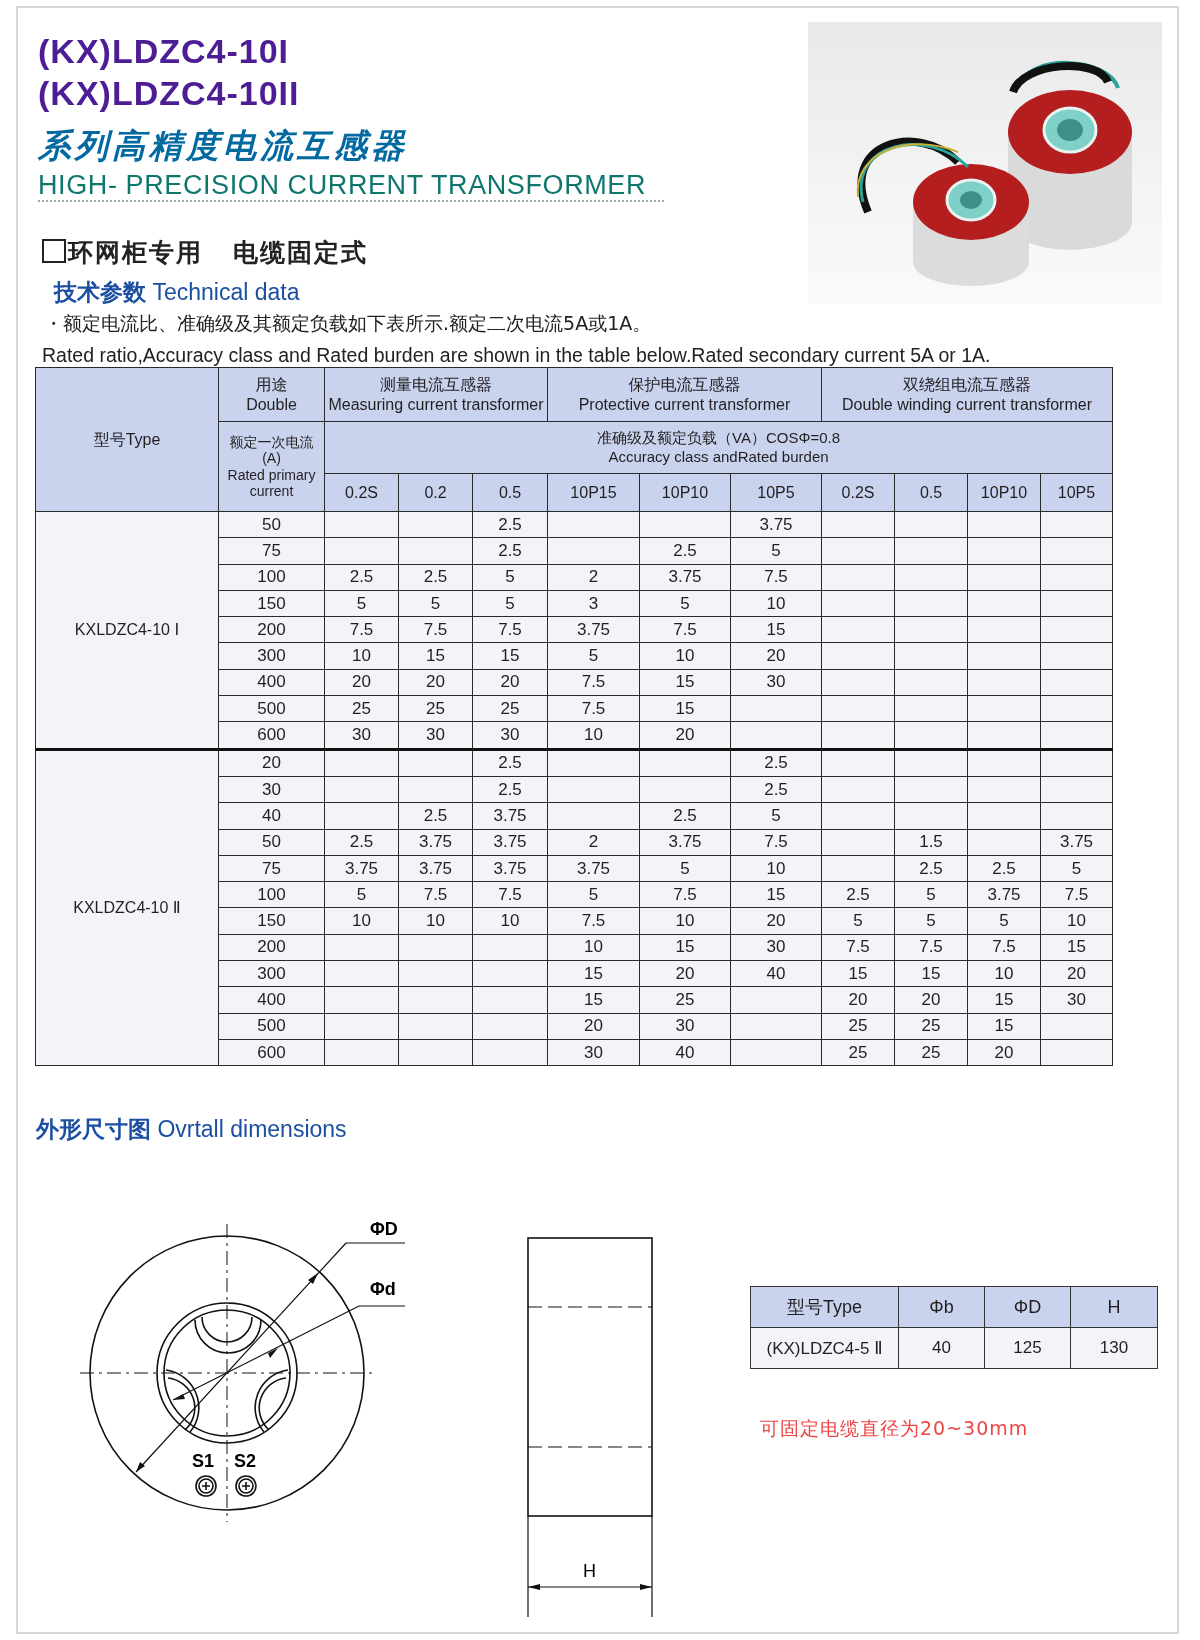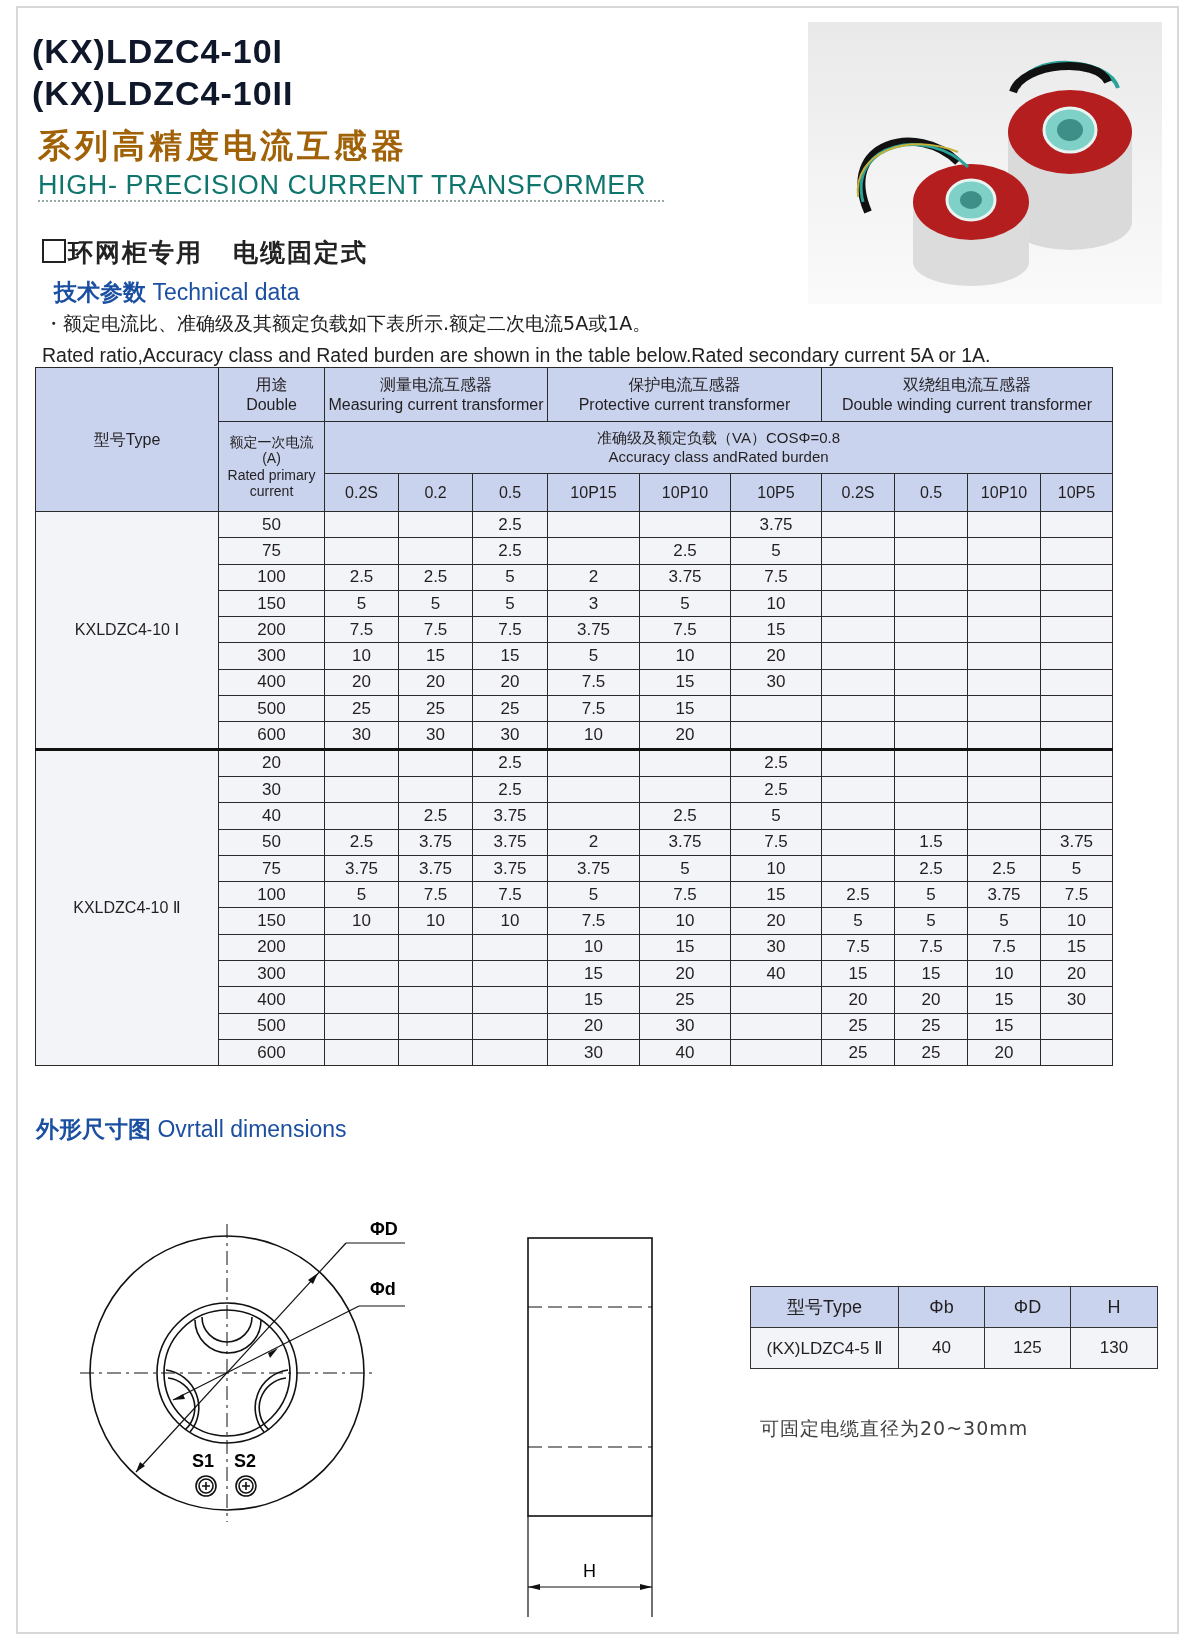--- a/index.html
+++ b/index.html
@@ -1,21 +1,21 @@
 <!DOCTYPE html>
 <html><head>
 <meta charset="utf-8">
 <style>
   html, body { margin:0; padding:0; background:#fff; }
   body { width:1200px; height:1640px; position:relative; overflow:hidden;
          font-family:"Liberation Sans","DejaVu Sans",sans-serif; color:#231f20; }
   .frame { position:absolute; left:16px; top:6px; width:1163px; height:1628px;
            border:2px solid #d8d8d8; box-sizing:border-box; }
-  .t1 { position:absolute; left:32px; font-weight:bold; font-size:34px; color:#0f172a; letter-spacing:1px; line-height:1; }
-  .cn-title { position:absolute; left:38px; top:124px; font-weight:bold; font-size:33px; color:#a16207; letter-spacing:4px; font-family:"DejaVu Sans",sans-serif; }
+  .t1 { position:absolute; left:38px; font-weight:bold; font-size:34px; color:#4c1d95; letter-spacing:1px; line-height:1; }
+  .cn-title { position:absolute; left:38px; top:124px; font-weight:bold; font-size:33px; color:#0369a1; letter-spacing:4px; font-family:"DejaVu Sans",sans-serif;font-style:italic; }
   .en-title { position:absolute; left:38px; top:170px; font-size:27px; color:#0f766e; letter-spacing:0.6px; }
   .dots { position:absolute; left:38px; top:200px; width:626px; border-top:2px dotted #9aa; }
   .sub { position:absolute; left:42px; top:236px; font-size:25px; font-weight:bold; font-family:"DejaVu Sans",sans-serif; color:#222; letter-spacing:2px; }
   .sub .box { display:inline-block; width:20px; height:20px; border:2px solid #222; vertical-align:-2px; margin-right:2px; }
   .sec { position:absolute; left:54px; top:277px; font-size:23px; color:#1b4fa1; }
   .sec b { font-family:Liberation Mono, monospace; }
   .note-cn { position:absolute; left:44px; top:311px; font-size:19px; font-family:"DejaVu Sans",sans-serif; color:#222; }
   .note-en { position:absolute; left:42px; top:344px; font-size:19.5px; color:#222; }
   .photo { position:absolute; left:808px; top:22px; width:354px; height:282px;
            background:linear-gradient(180deg,#e9e9e9 0%,#f4f4f4 60%,#fafafa 100%); overflow:hidden; }
@@ -24,21 +24,21 @@
   table.main .hd { background:#c9d3ee; line-height:1.25; }
   table.main .body td { background:#f2f4f8; height:25.3px; font-size:17px; }
   table.main tr.sep td { border-top:3px solid #111; }
   table.main td.type { background:#f2f4f8; font-size:16px; }
   .dim-title { position:absolute; left:36px; top:1114px; font-size:23px; color:#1b4fa1; }
   .dim-title b { font-family:"DejaVu Sans",sans-serif;text-align:right; }
   svg.draw { position:absolute; }
   table.dim { position:absolute; left:750px; top:1286px; width:407px; border-collapse:collapse; table-layout:fixed; font-size:17px; }
   table.dim td { border:1.5px solid #333; text-align:center; height:38px; background:#f2f4f8; }
   table.dim tr.h td { background:#c9d3ee; font-size:18px; }
-  .cable { position:absolute; left:760px; top:1416px; font-size:19px; font-family:"DejaVu Sans",sans-serif; color:#404040; letter-spacing:1px; }
+  .cable { position:absolute; left:760px; top:1416px; font-size:19px; font-family:"DejaVu Sans",sans-serif; color:#ef4444; letter-spacing:1px; }
 </style>
 </head>
 <body>
 
 <div class="frame"></div>
 
 <div class="t1" style="top:34px">(KX)LDZC4-10I</div>
 <div class="t1" style="top:76px">(KX)LDZC4-10II</div>
 <div class="cn-title">系列高精度电流互感器</div>
 <div class="en-title">HIGH- PRECISION CURRENT TRANSFORMER</div>

